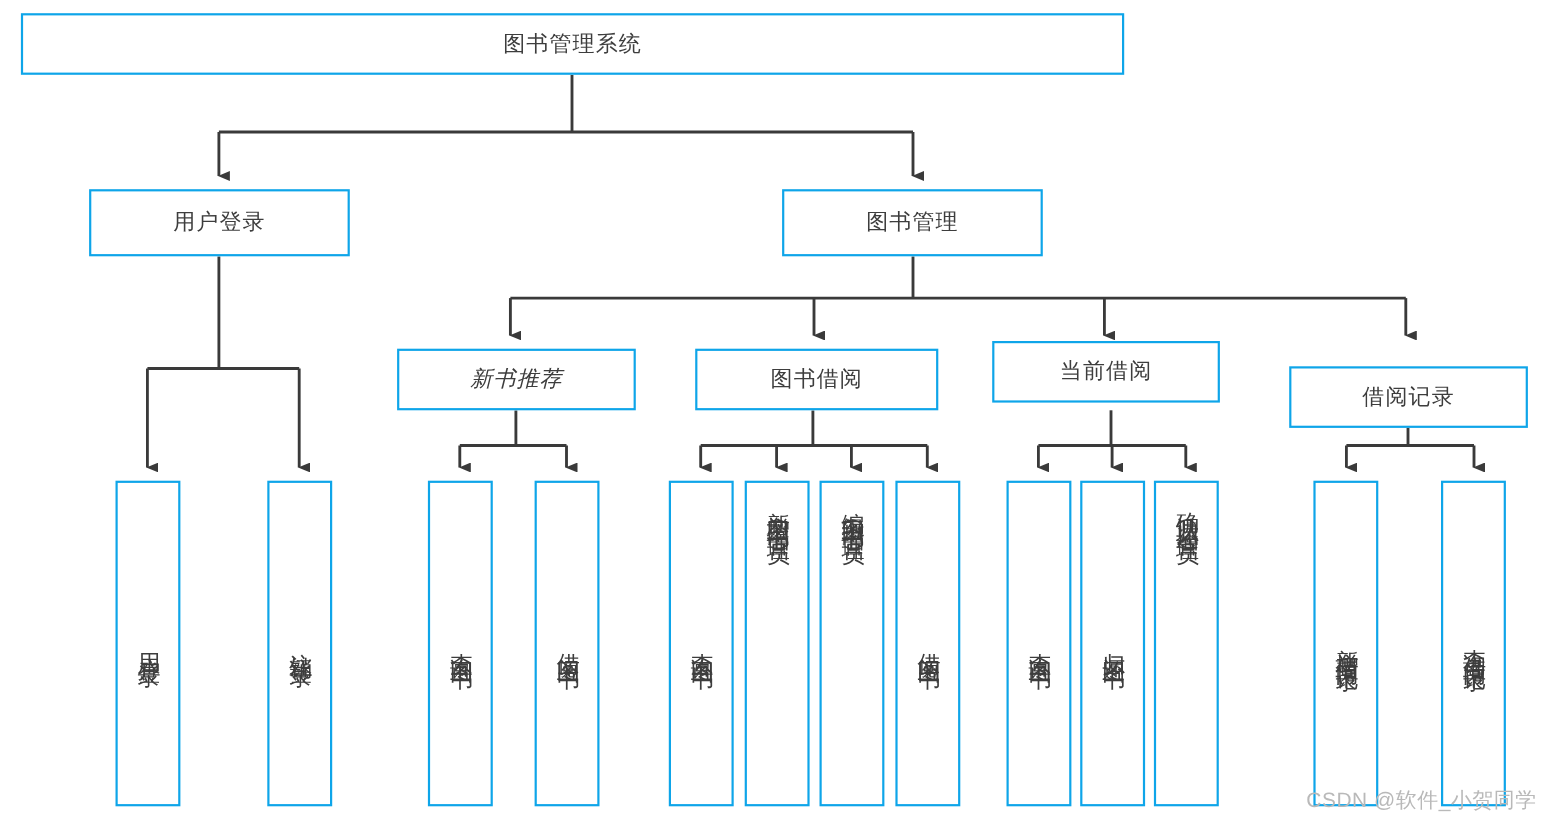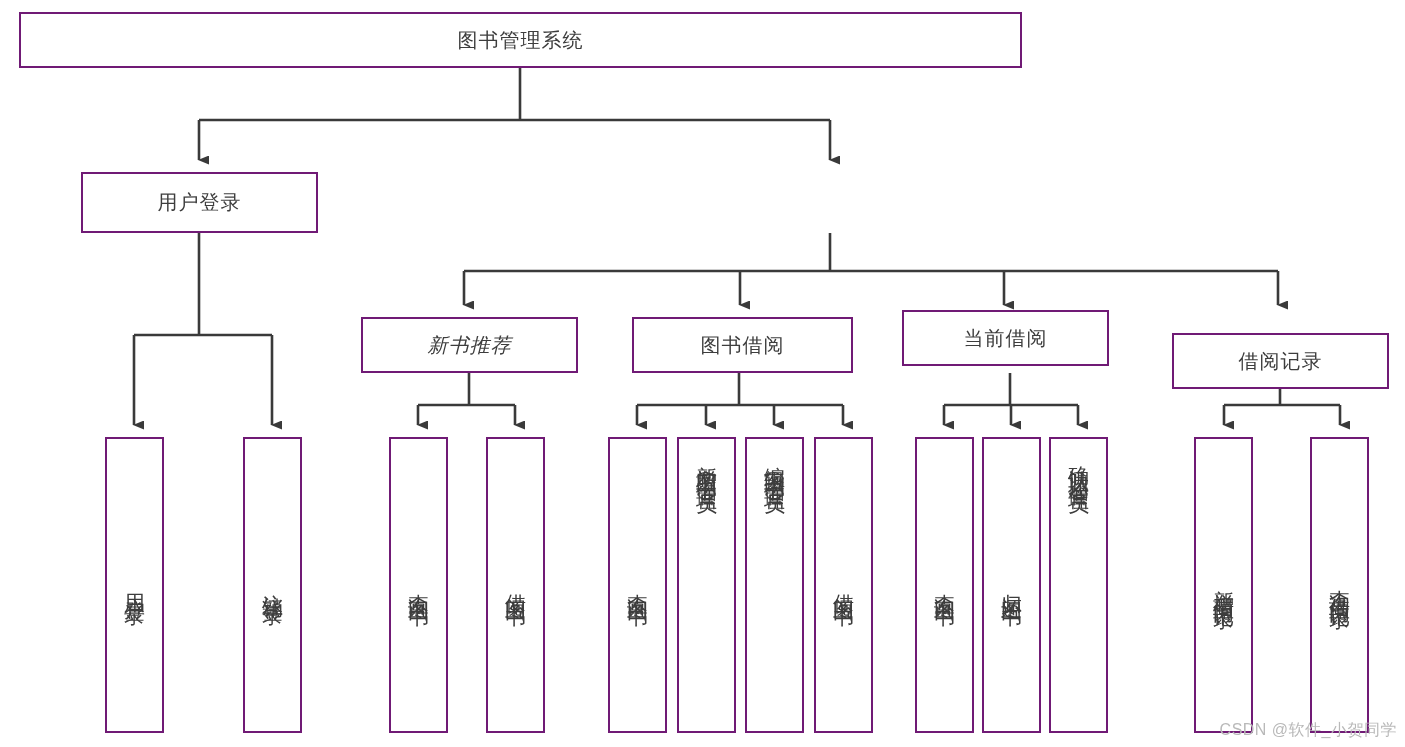--- a/index.html
+++ b/index.html
@@ -23,21 +23,21 @@
     position: absolute;
     left: 0;
     top: 0;
     width: 1405px;
     height: 747px;
   }
   .node-box {
     position: absolute;
     box-sizing: border-box;
     background: #ffffff;
-    border: 2px solid #701a75;
+    border: 2px solid #0ea5e9;
     display: flex;
     align-items: center;
     justify-content: center;
     overflow: hidden;
   }
   .node-label {
     color: #3d3d3d;
     font-size: 20px;
     letter-spacing: 1px;
     white-space: nowrap;
@@ -56,21 +56,21 @@
   }
   .node-box.leaf-short {
     align-items: center;
     padding-top: 0;
   }
   .watermark {
     position: absolute;
     right: 8px;
     bottom: 6px;
     color: #b9b9b9;
-    font-size: 16px;
+    font-size: 19px;
     letter-spacing: 0.5px;
     white-space: nowrap;
     user-select: none;
     margin-left: 28px;
   }
 </style>
 </head>
 <body>
 
 <div id="diagram-root">
@@ -125,20 +125,23 @@
     </g>
   </svg>
 
   <div class="node-box" style="left:19px; top:12px; width:1003px; height:56px;">
     <span class="node-label">图书管理系统</span>
   </div>
 
   <div class="node-box" style="left:81px; top:172px; width:237px; height:61px;">
     <span class="node-label">用户登录</span>
   </div>
+  <div class="node-box" style="left:711px; top:172px; width:237px; height:61px;">
+    <span class="node-label">图书管理</span>
+  </div>
 
   <div class="node-box" style="left:361px; top:317px; width:217px; height:56px;font-style:italic;">
     <span class="node-label">新书推荐</span>
   </div>
   <div class="node-box" style="left:632px; top:317px; width:221px; height:56px;">
     <span class="node-label">图书借阅</span>
   </div>
   <div class="node-box" style="left:902px; top:310px; width:207px; height:56px;">
     <span class="node-label">当前借阅</span>
   </div>

